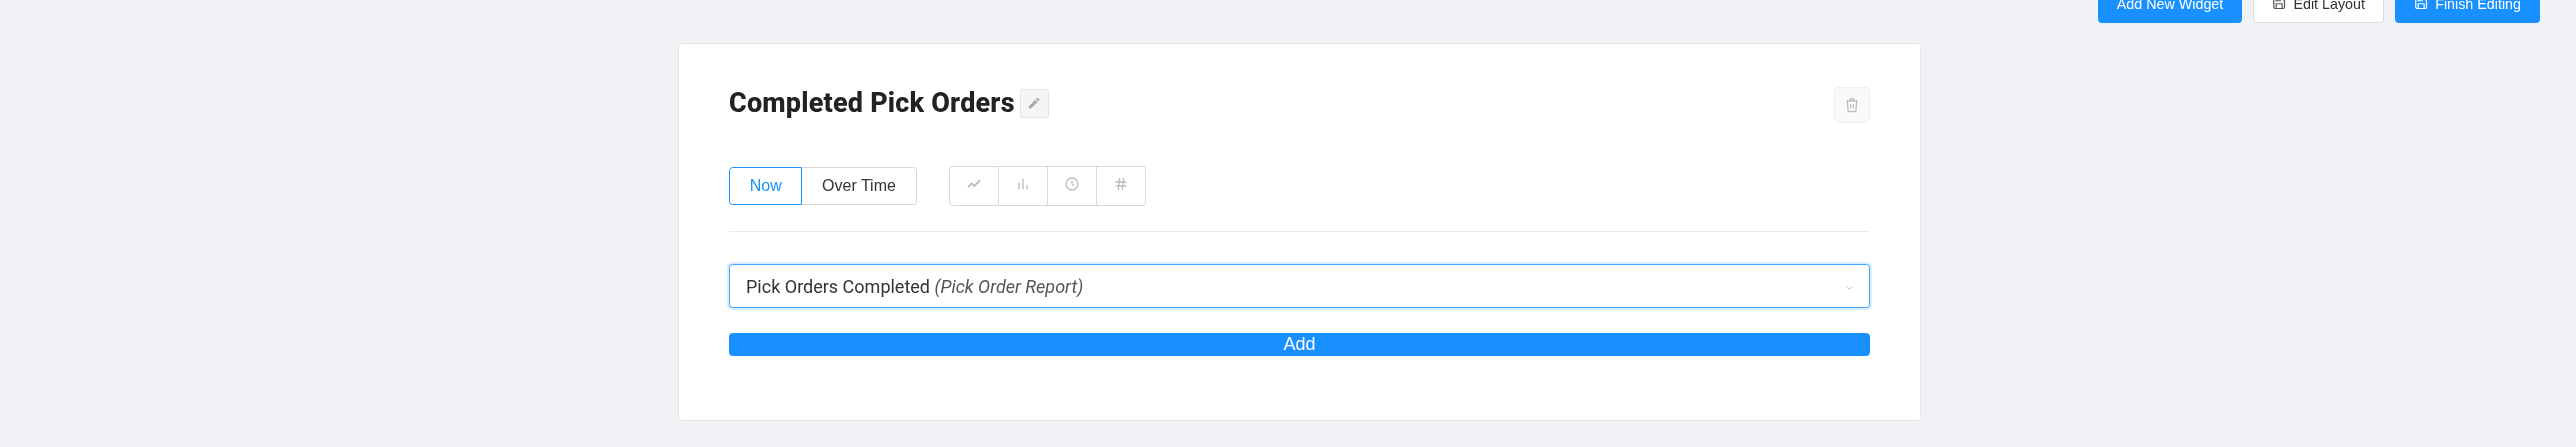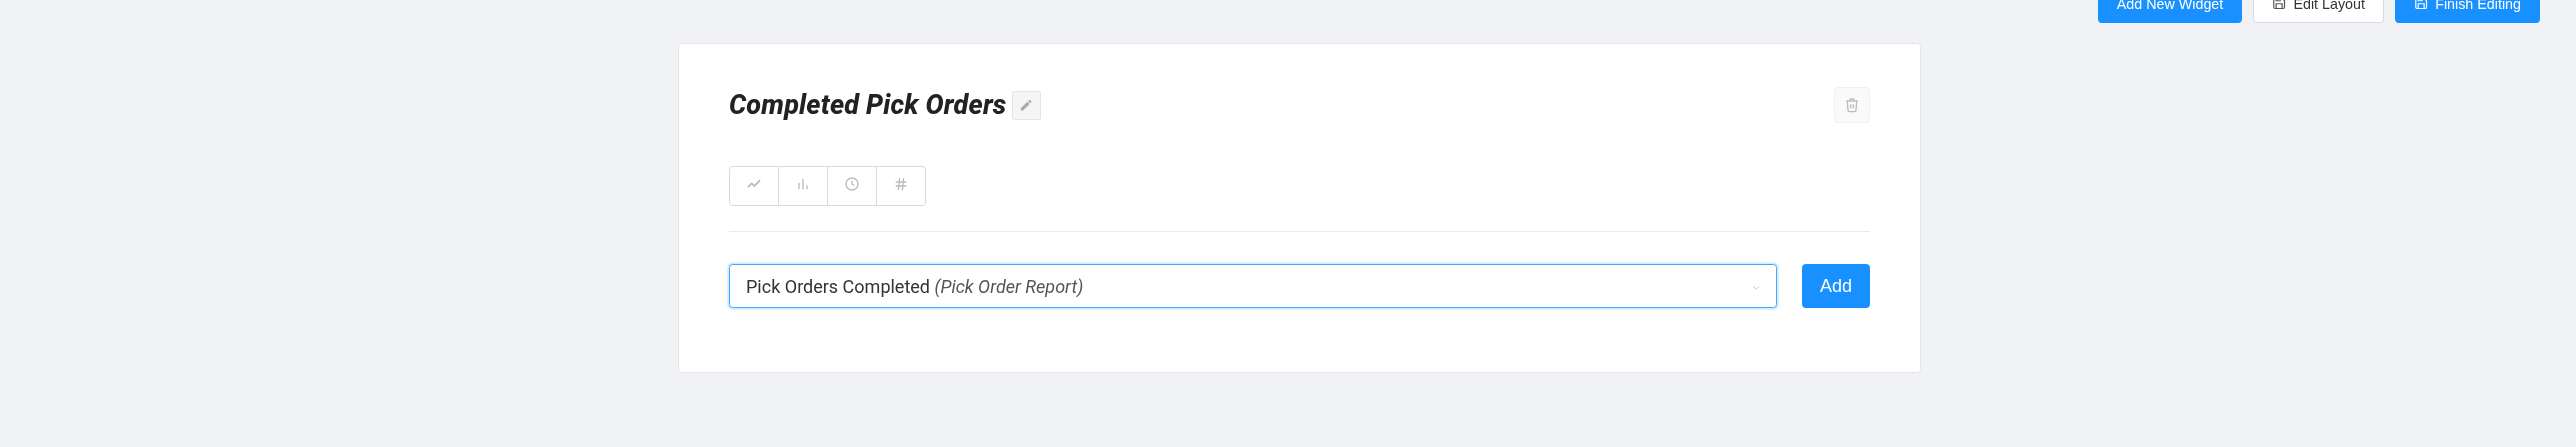--- a/index.html
+++ b/index.html
@@ -46,23 +46,22 @@
     top: 43px;
     width: 1243px;
     background: #fff;
     border: 0.9px solid #e5e5e5;
     border-radius: 3.6px;
     padding: 43px 50px 64px 50px;
   }
 
   .card-header {
     display: flex;
-    align-items: center;
+    align-items: flex-start;
     justify-content: space-between;
-    font-style: italic;
   }
   .card-title-wrap {
     display: flex;
     align-items: center;
     gap: 5.4px;
   }
   .card-title {
     font-size: 27px;
     font-weight: 800;
     color: #222;
@@ -132,20 +131,21 @@
     margin-top: 25px;
     border: none;
     border-top: 0.9px solid #eaeaea;
   }
 
   .select-row {
     margin-top: 32px;
     display: flex;
     align-items: stretch;
     gap: 25px;
+    flex-direction: column;
   }
   .select-box {
     flex: 1;
     border: 0.9px solid #40a9ff;
     box-shadow: 0 0 0 1.8px rgba(24,144,255,0.18);
     border-radius: 3.6px;
     padding: 10.7px 36px 10.7px 16px;
     font-size: 18px;
     color: #333;
     background: #fff;
@@ -212,20 +212,24 @@
       <svg width="16" height="16" viewBox="0 0 24 24" fill="none" stroke="#bbb" stroke-width="2">
           <polyline points="3 6 5 6 21 6"></polyline>
           <path d="M19 6l-1 14a2 2 0 0 1-2 2H8a2 2 0 0 1-2-2L5 6"></path>
           <path d="M10 11v6M14 11v6"></path>
           <path d="M9 6V4a1 1 0 0 1 1-1h4a1 1 0 0 1 1 1v2"></path>
         </svg>
     </span>
   </div>
 
   <div class="toolbar-row">
+    <div class="seg-group">
+      <button class="seg-btn active">Now</button>
+      <button class="seg-btn">Over Time</button>
+    </div>
 
     <div class="seg-group chart-group">
       <button class="seg-btn">
         <svg width="16" height="16" viewBox="0 0 24 24" fill="none" stroke="#bbb" stroke-width="2">
             <polyline points="3 17 9 11 13 15 21 7"></polyline>
             <polyline points="3 10 8 5 12 9 21 0" transform="translate(0,6)"></polyline>
           </svg>
       </button>
       <button class="seg-btn">
         <svg width="16" height="16" viewBox="0 0 24 24" fill="none" stroke="#bbb" stroke-width="2">

